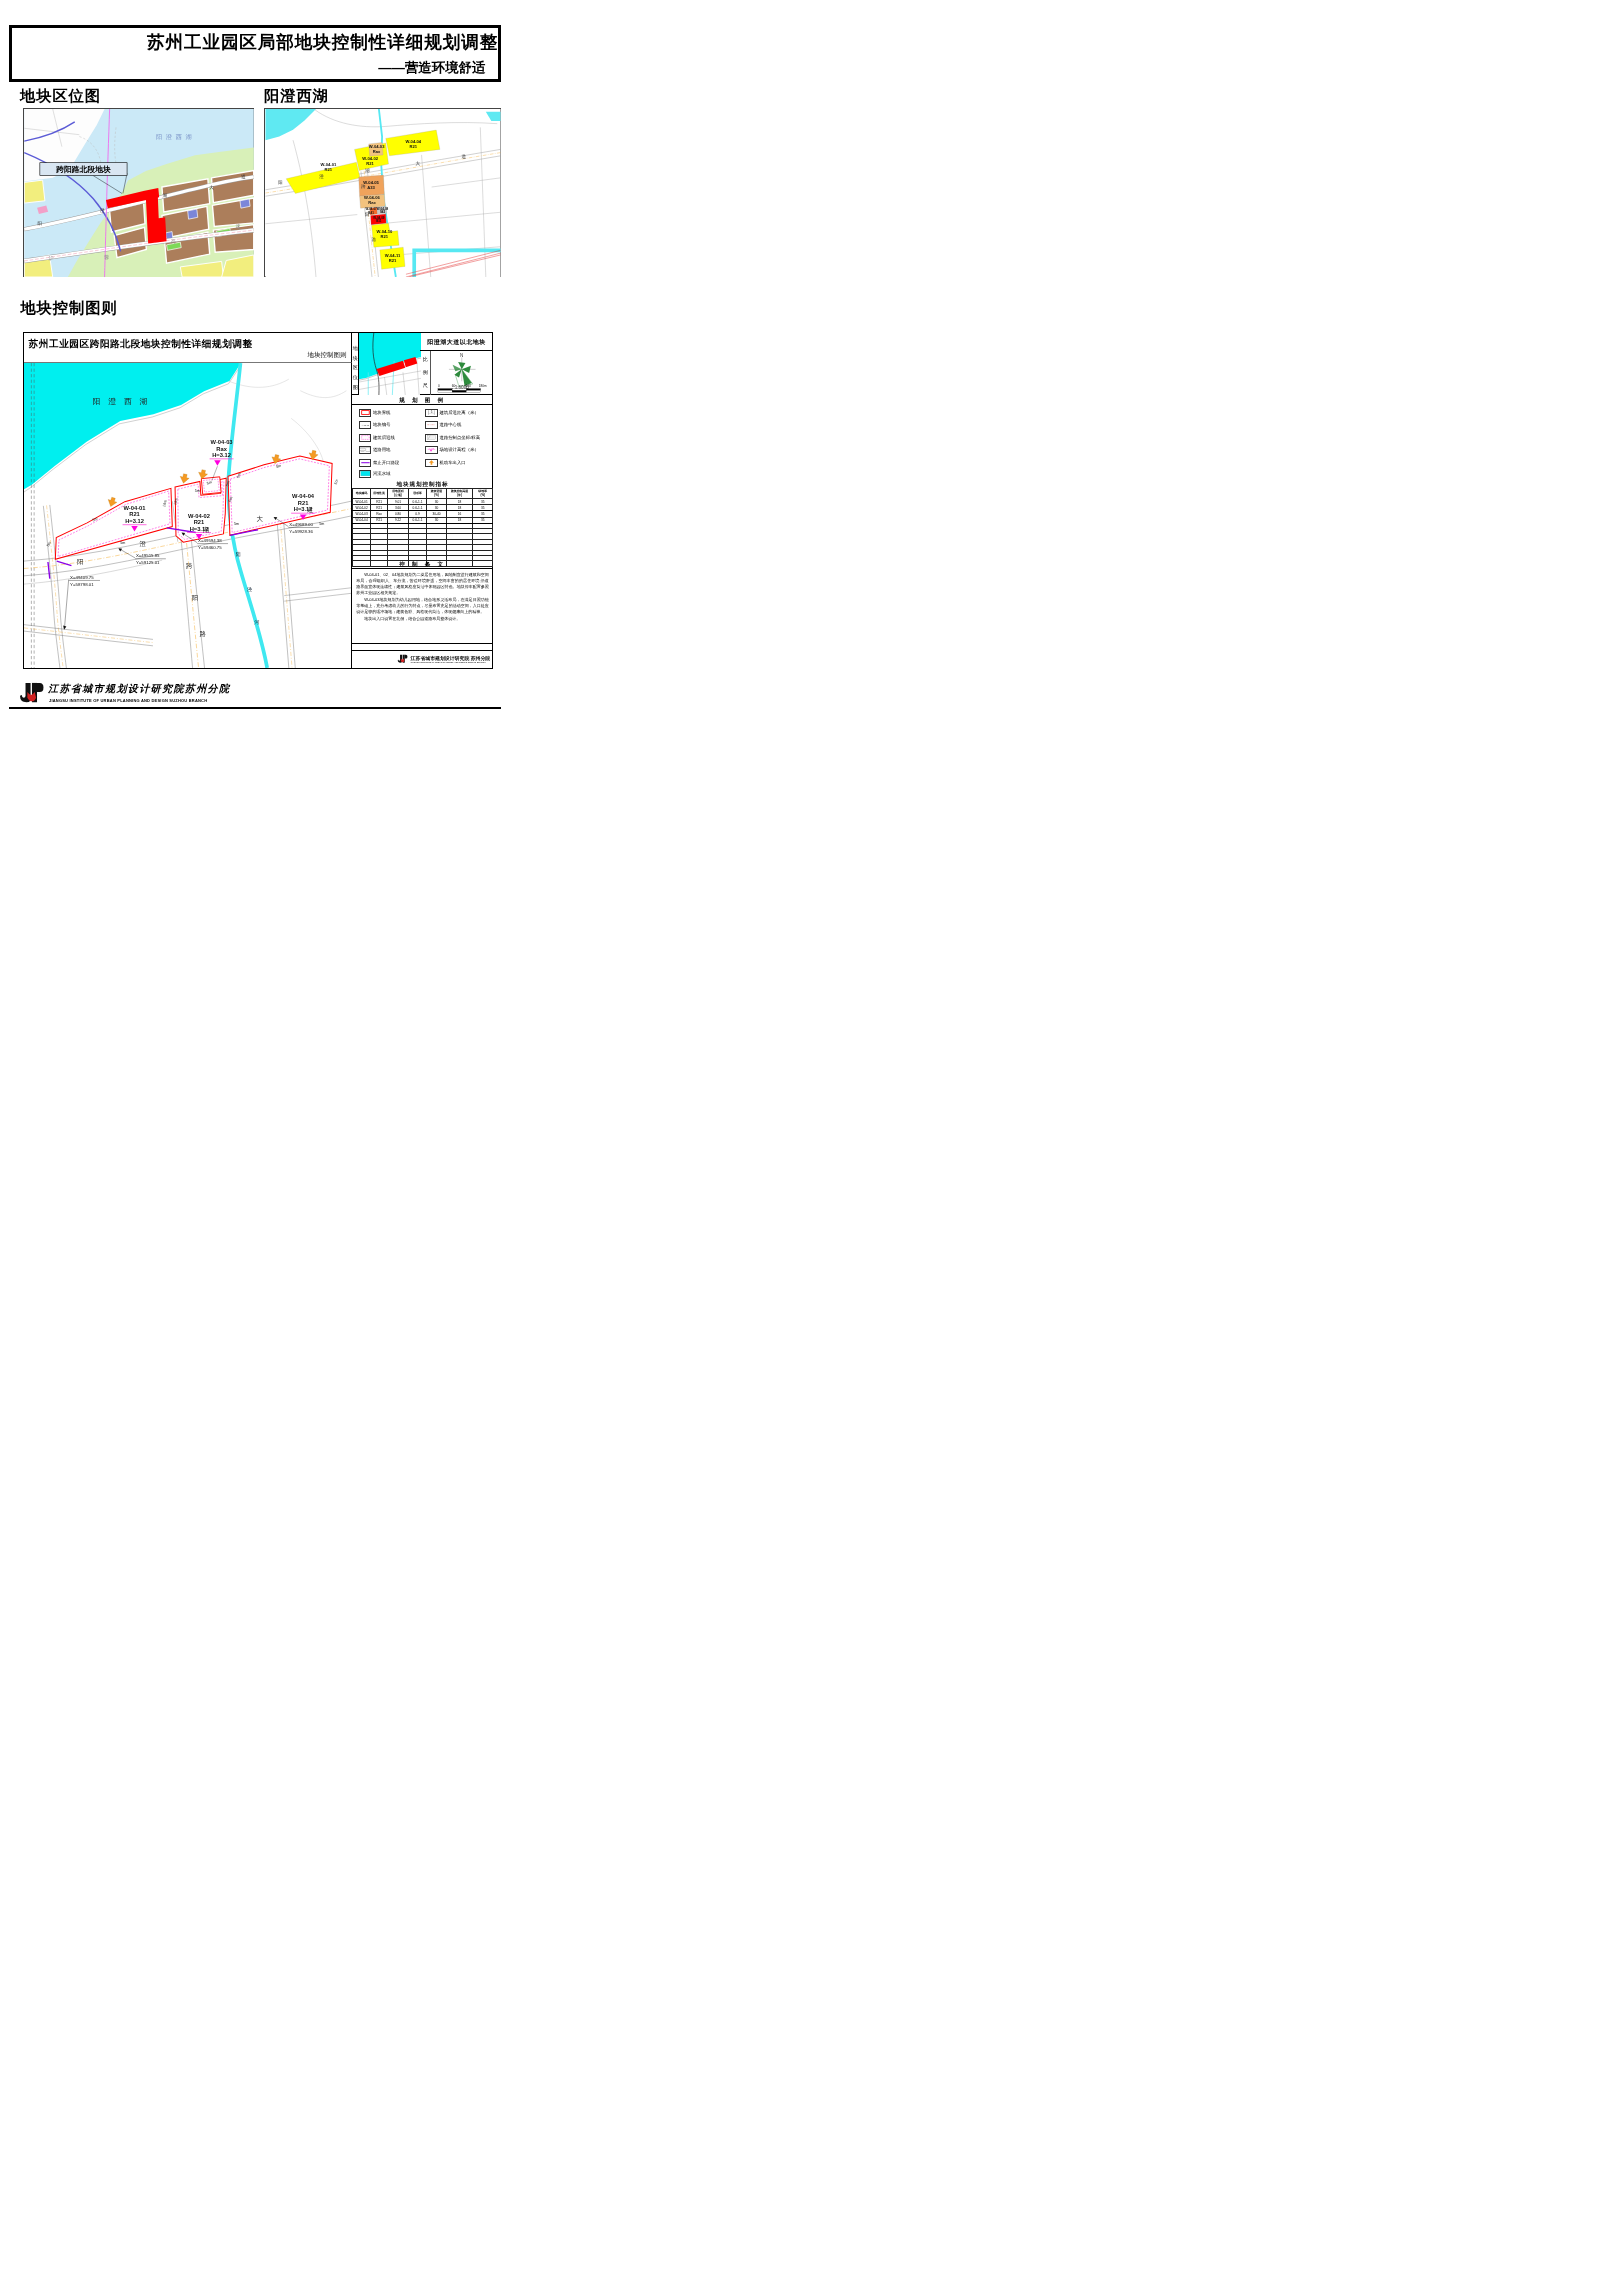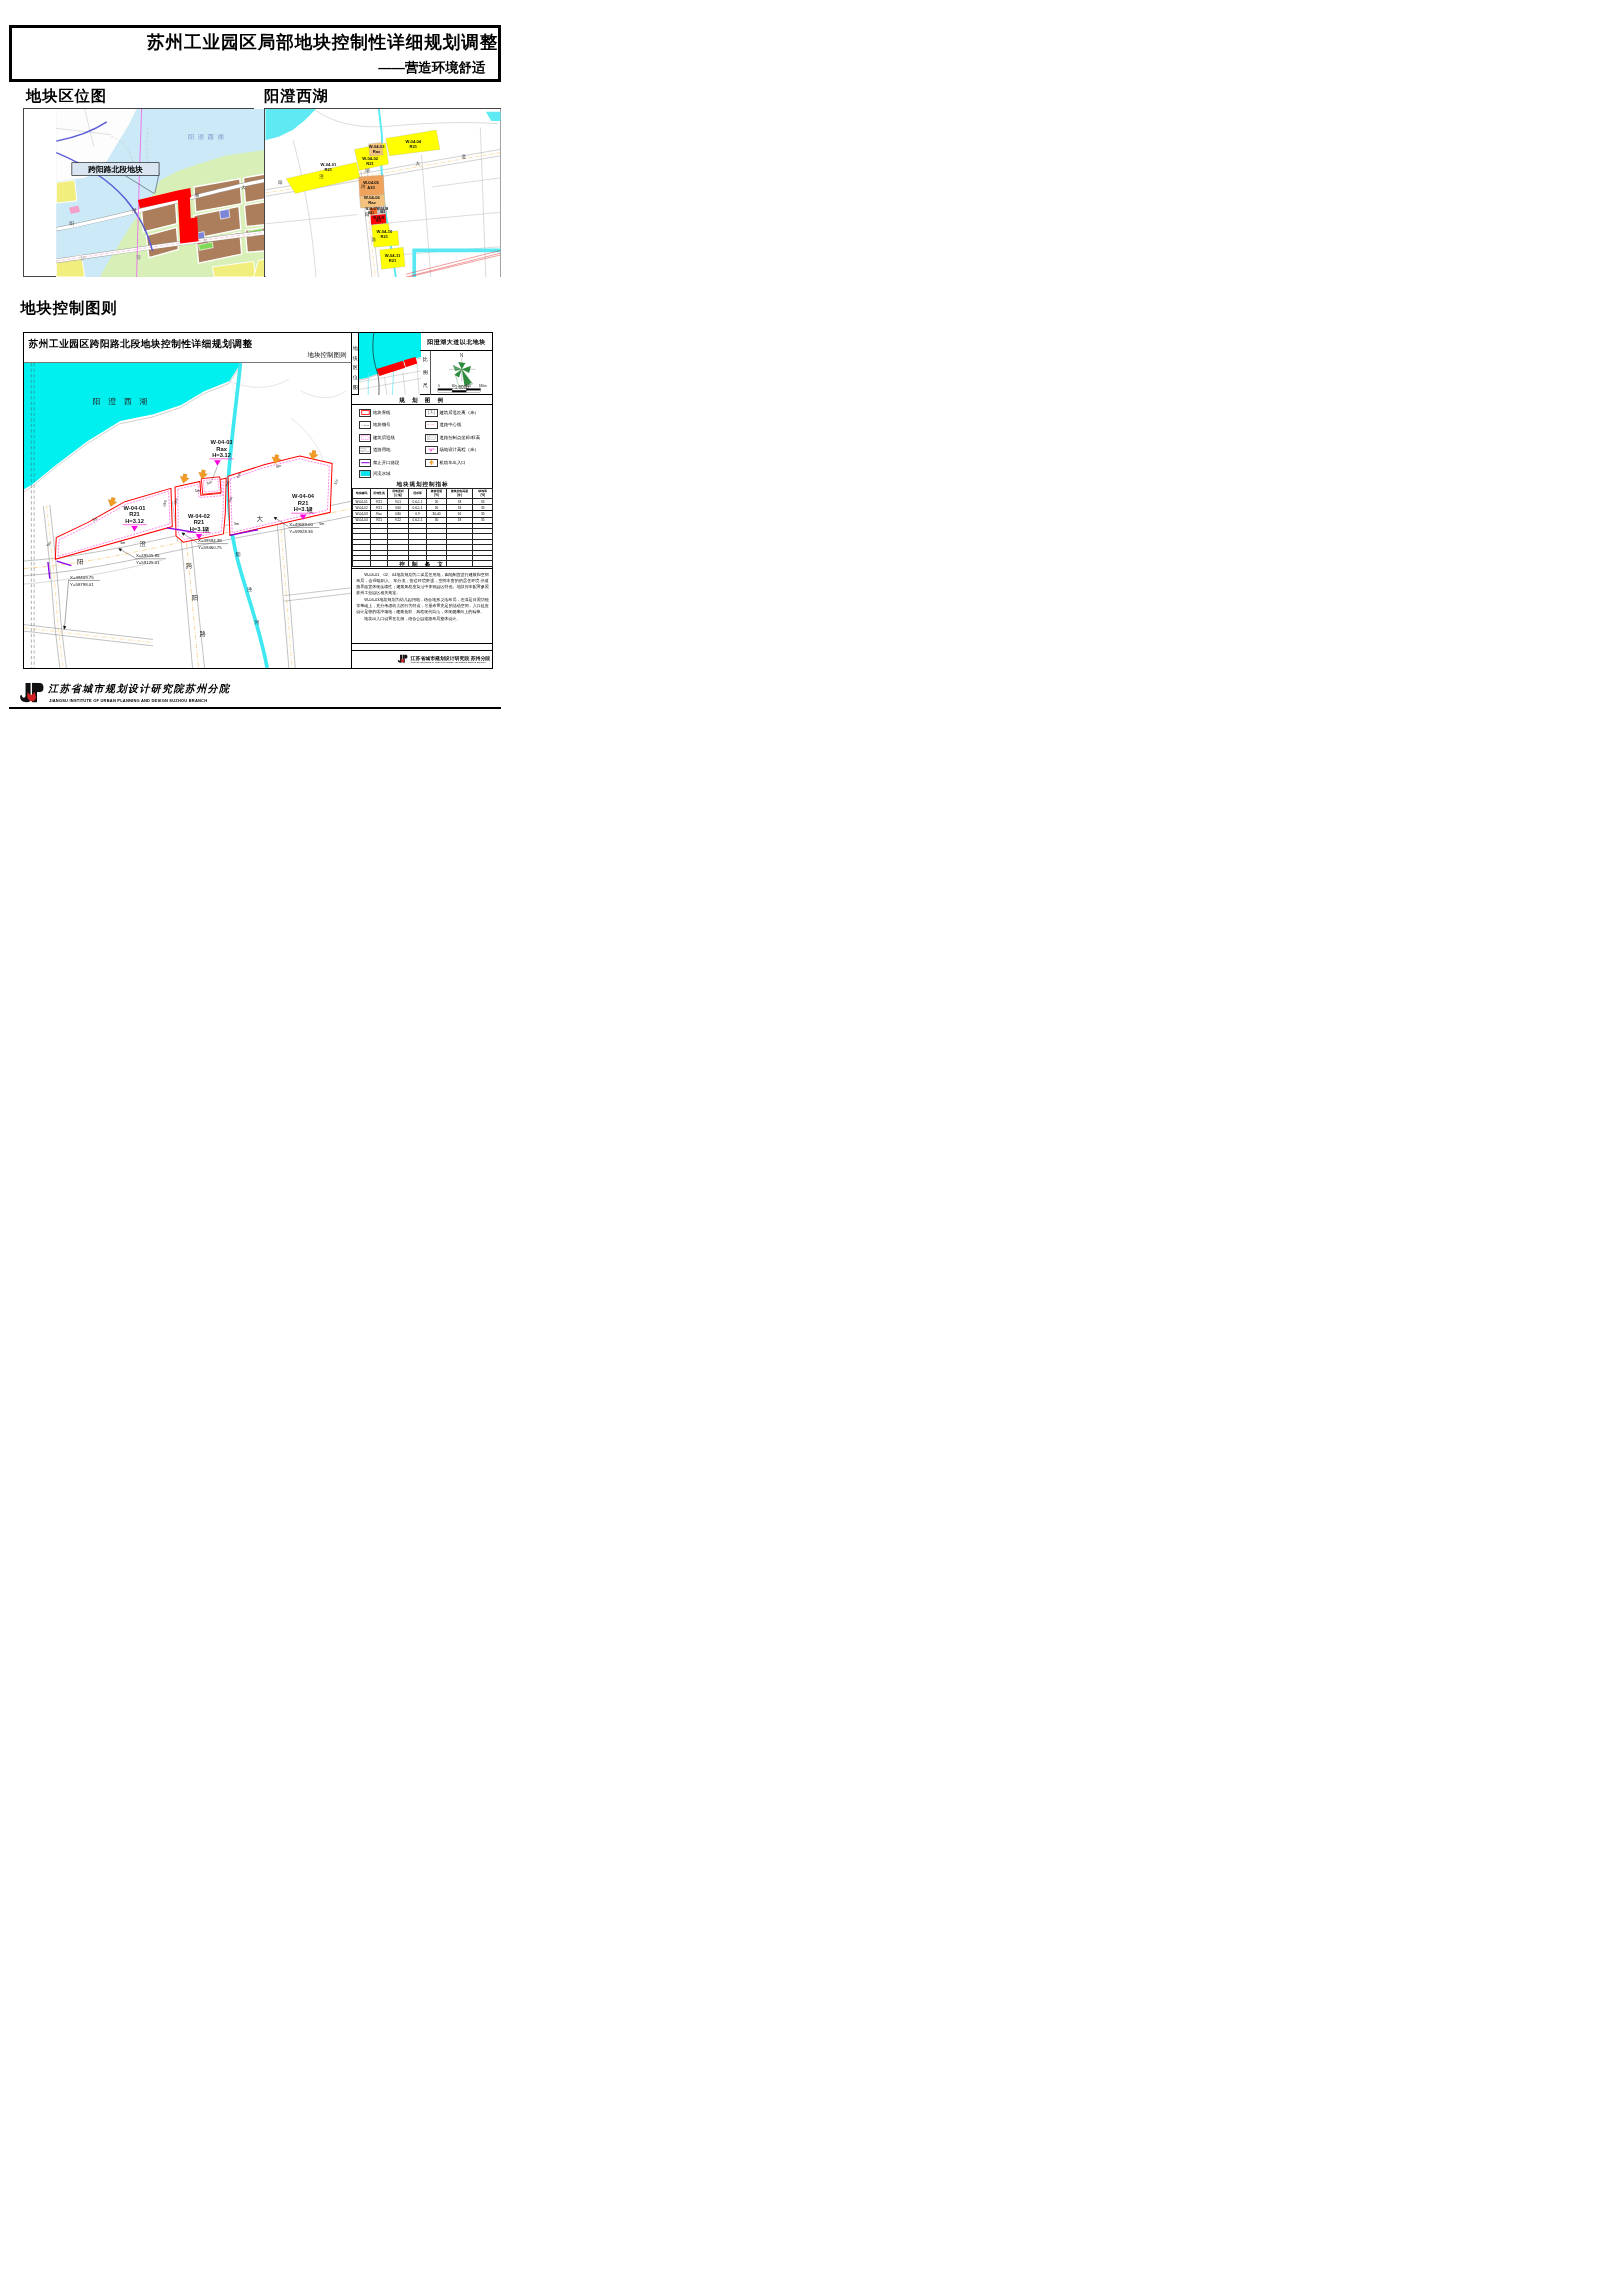--- a/index.html
+++ b/index.html
@@ -64,24 +64,24 @@
 </head>
 <body>
 
 <div id="page">
 
   <div class="abs" id="titlebox">
     <div id="maintitle">苏州工业园区局部地块控制性详细规划调整</div>
     <div id="subtitle">——营造环境舒适</div>
   </div>
 
-  <div class="abs sechead" style="left:26px;top:86px;">地块区位图</div>
+  <div class="abs sechead" style="left:20px;top:86px;">地块区位图</div>
   <div class="abs sechead" style="left:264px;top:86px;">阳澄西湖</div>
 
-  <div class="abs mapframe" style="left:23px;top:108px;width:231px;height:169px;padding-left:32px;">
+  <div class="abs mapframe" style="left:23px;top:108px;width:231px;height:169px;">
   <svg width="230" height="168" viewBox="0 0 500 366">
     <rect x="0" y="0" width="500" height="366" fill="#CBE9F7"></rect>
     <polygon points="0,0 175,0 158,35 130,80 100,130 62,150 0,158" fill="#FDFDFD"></polygon>
     <g stroke="#bbb" stroke-width="1">
       <line x1="0" y1="42" x2="120" y2="56"></line>
           <line x1="62" y1="0" x2="82" y2="82"></line>
     </g>
     <polygon fill="#D8F0B8" points="500,84 420,94 372,101 310,120 265,135 226,156 213,183 190,215 165,250 140,290 115,330 95,366 500,366"></polygon>
     <g fill="#AC7E5B" stroke="#fff" stroke-width="3">
       <polygon points="300,170 400,152 404,206 304,224"></polygon>

